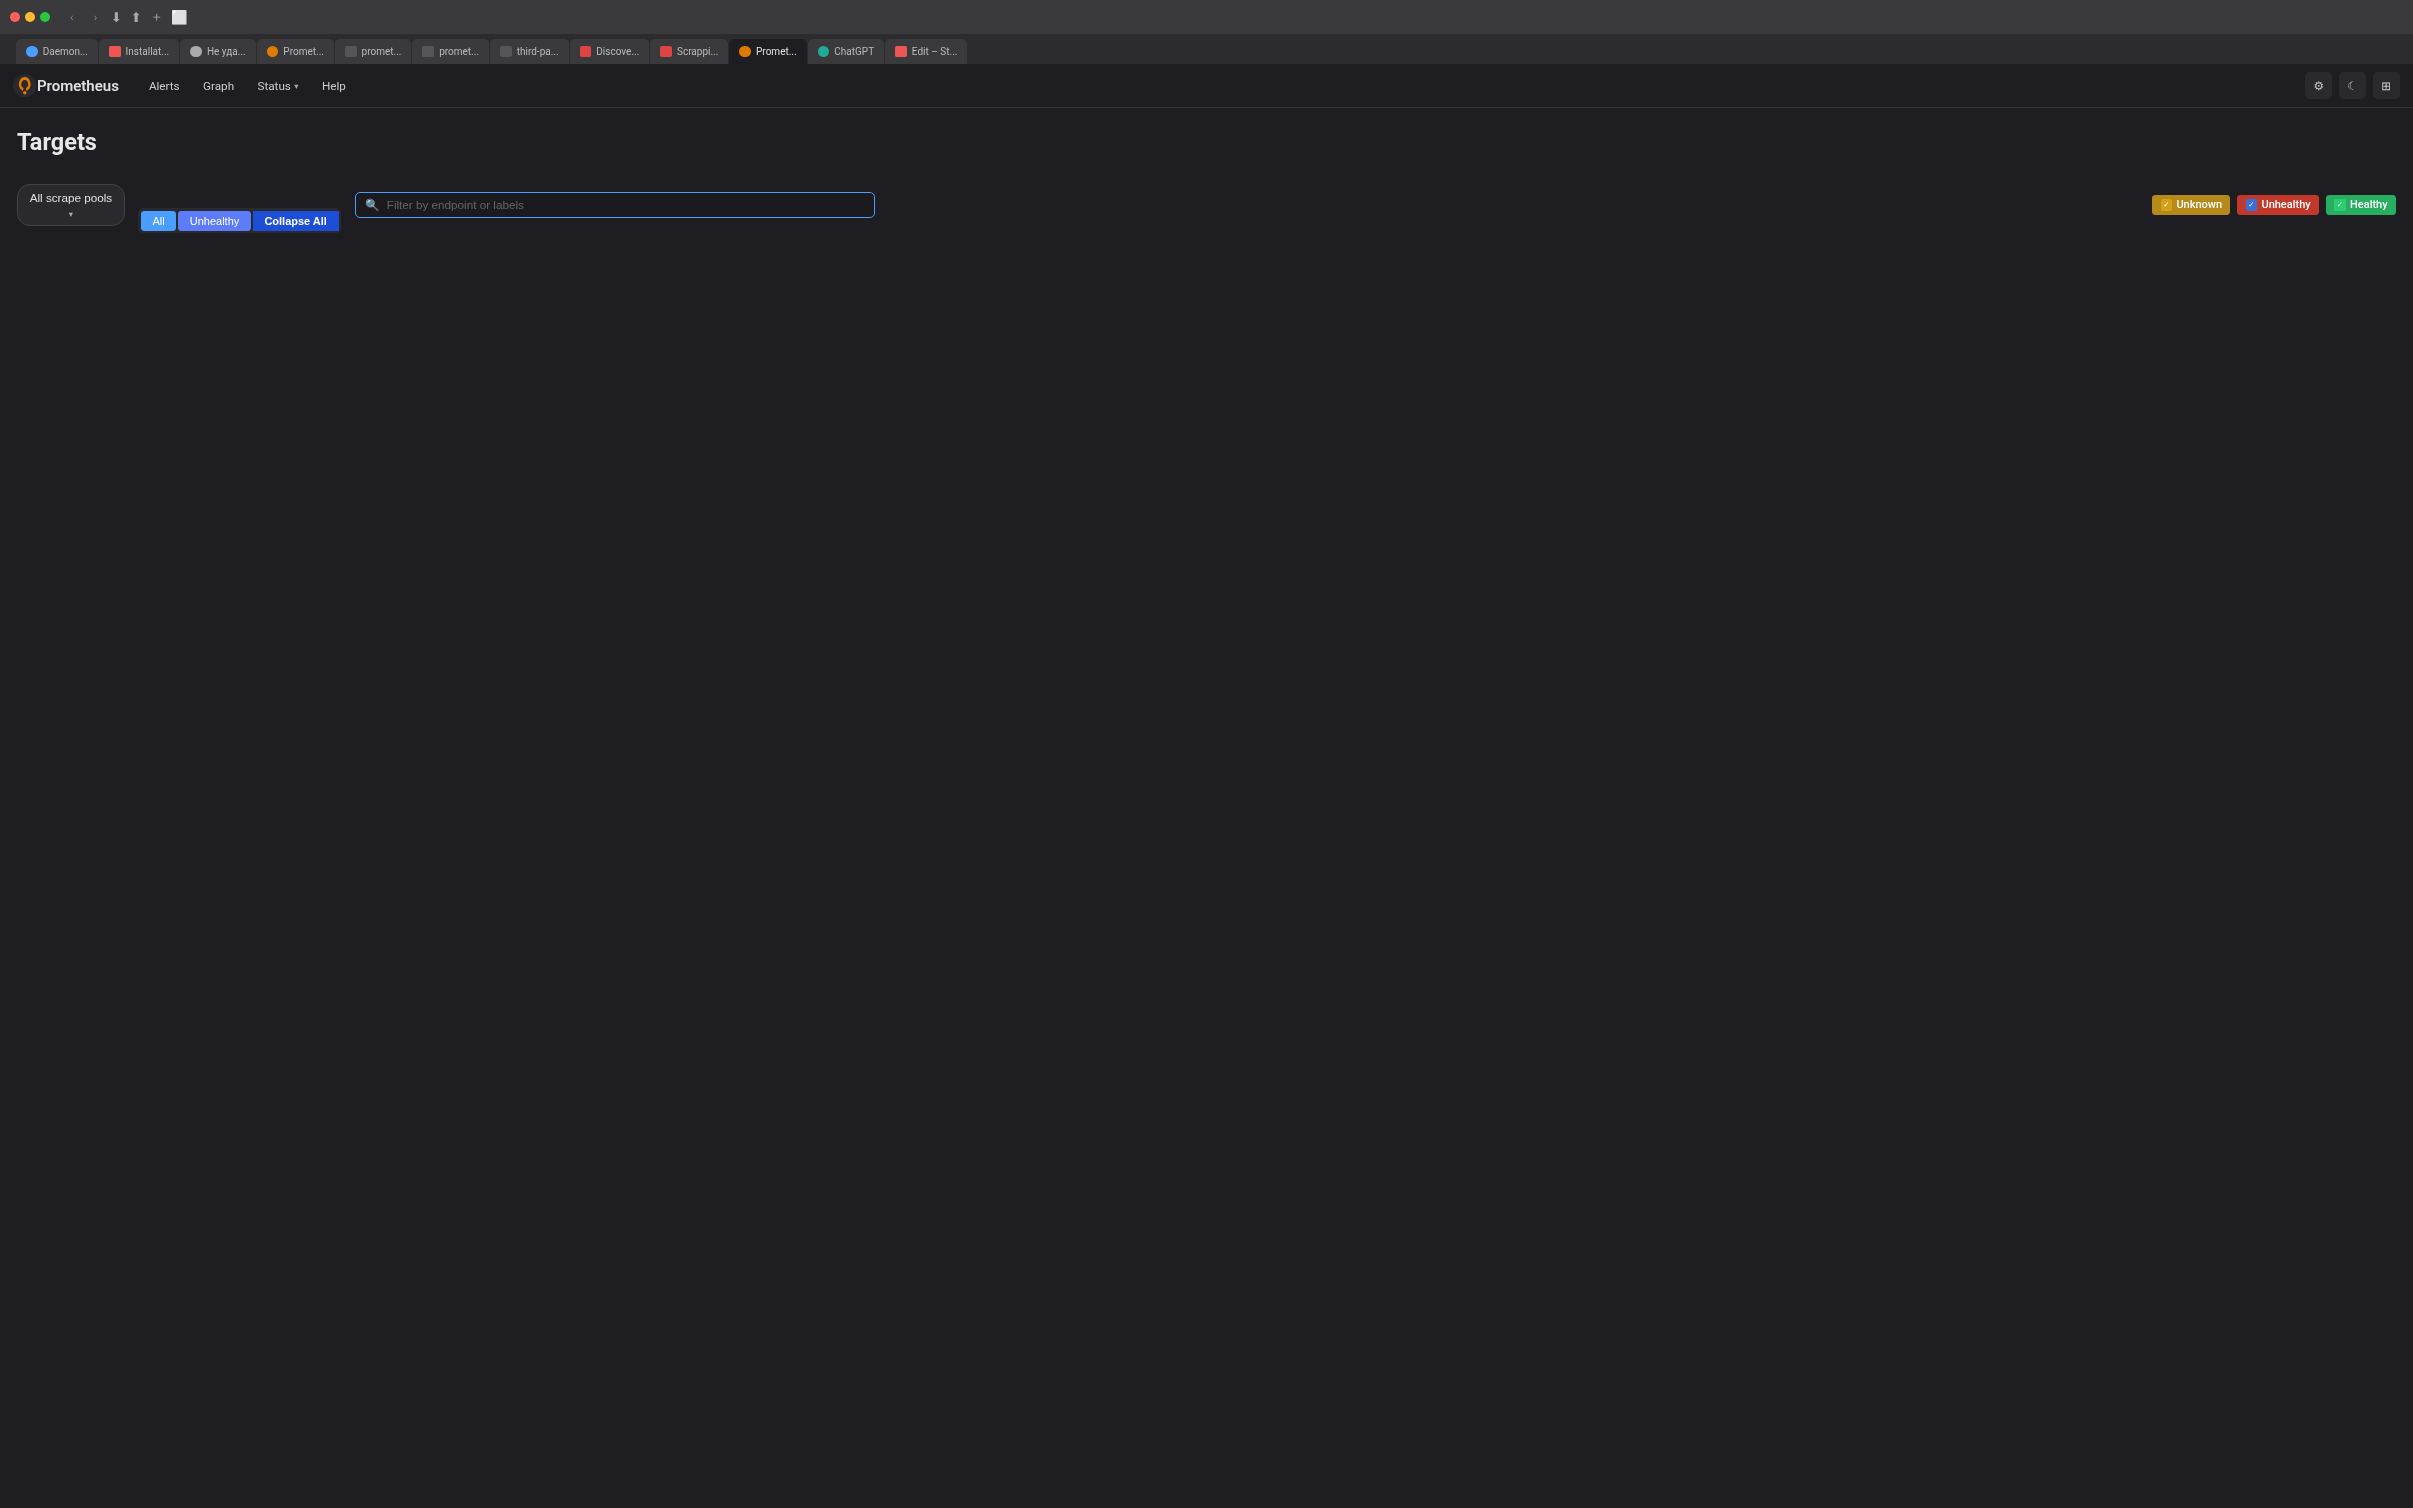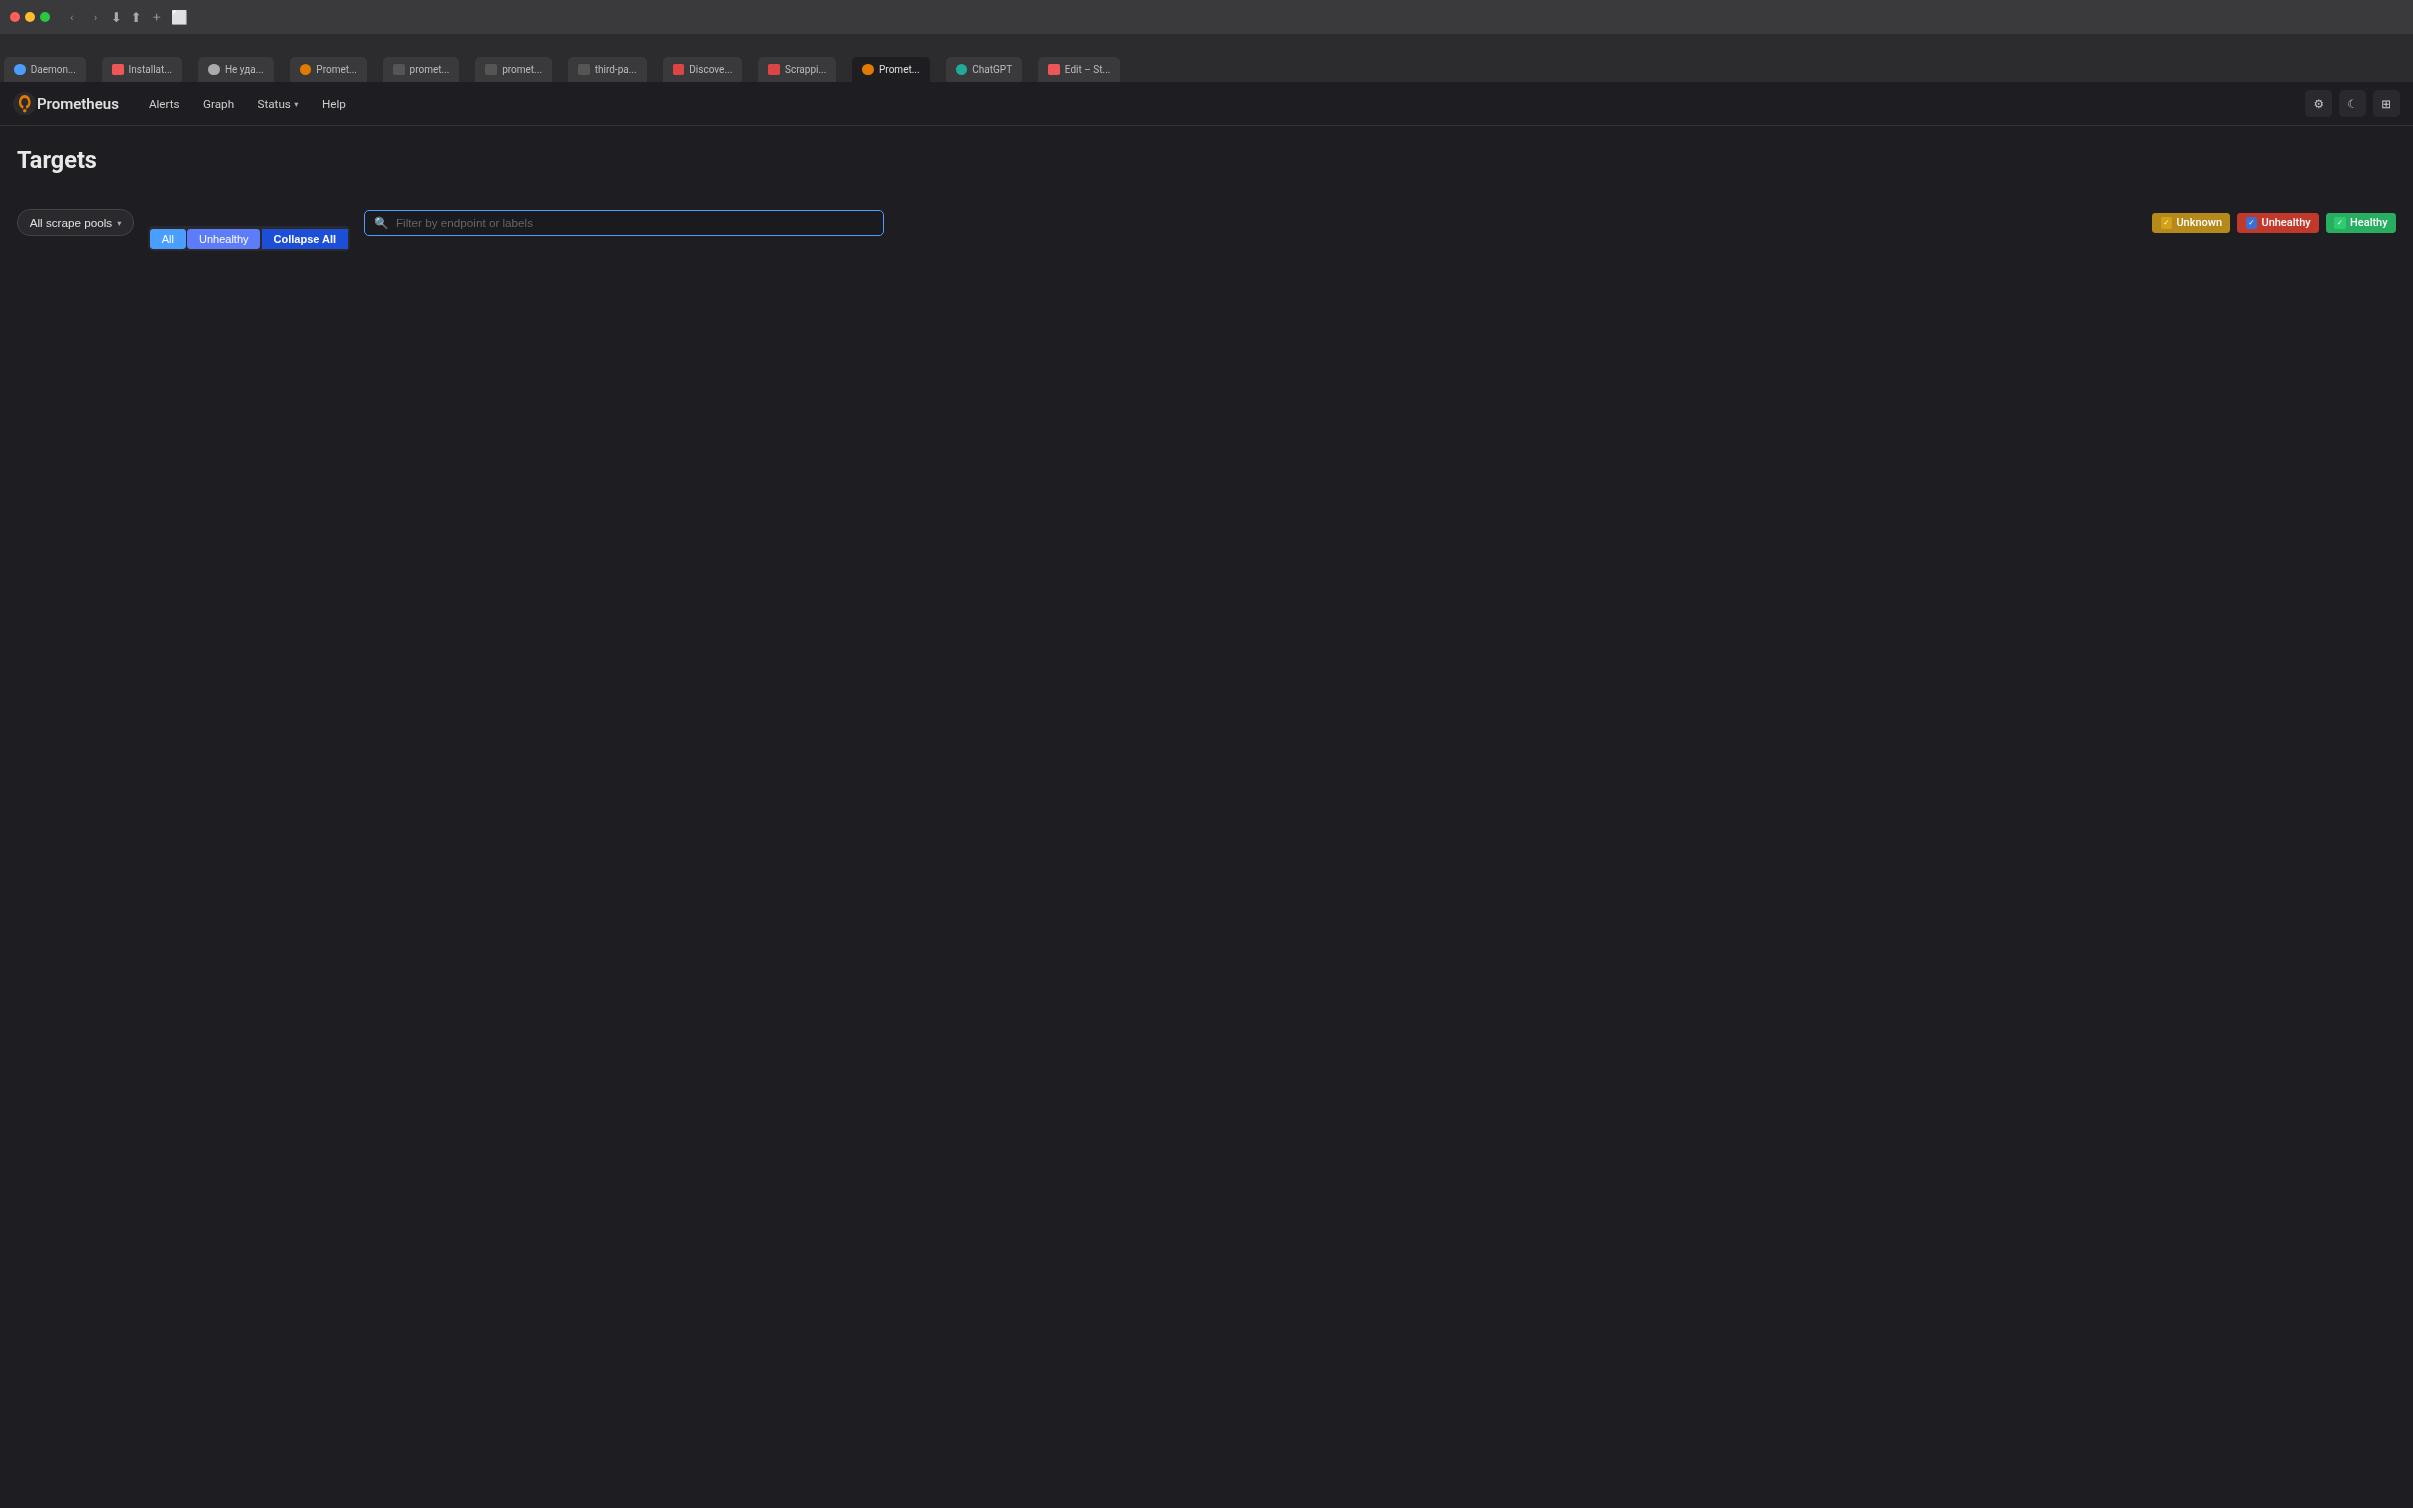--- a/index.html
+++ b/index.html
@@ -86,24 +86,24 @@
       cursor: pointer;
       color: #aaa;
       font-size: 13.4px;
     }
 
     
     .tab-bar {
       display: flex;
       background: #2c2c2e;
       overflow-x: auto;
-      height: 48px;
+      height: 30px;
       align-items: flex-end;
-      padding: 0 4px;
-      gap: 16px;
+      padding: 0 16px;
+      gap: 1px;
     }
 
     .tab-bar::-webkit-scrollbar { display: none; }
 
     .browser-tab {
       display: flex;
       align-items: center;
       gap: 5px;
       padding: 0 10px;
       height: 25px;
@@ -225,20 +225,21 @@
       display: flex;
       align-items: center;
       gap: 5px;
       padding: 5.9px 11.7px;
       background: #2a2a2e;
       border: 0.8px solid #444;
       border-radius: 13px;
       color: #e0e0e0;
       font-size: 11.7px;
       cursor: pointer;
+      flex-direction: column;
     }
 
     .scrape-pools-btn .chevron {
       font-size: 8.4px;
       color: #aaa;
     }
 
     
     .filter-btns {
       display: flex;

